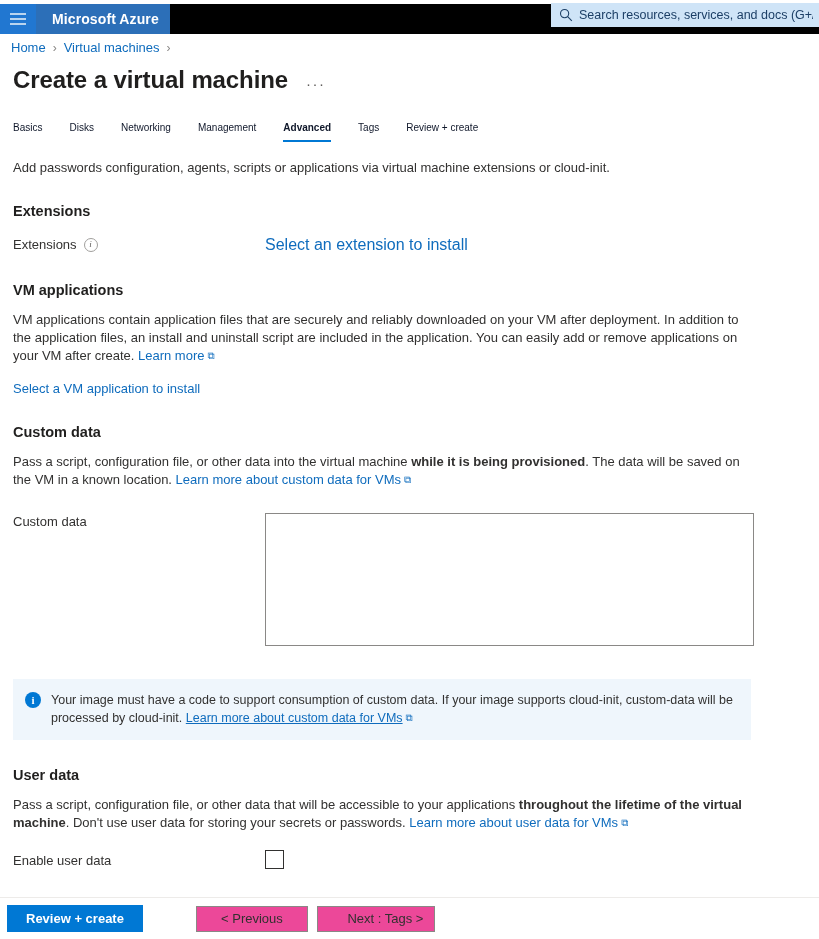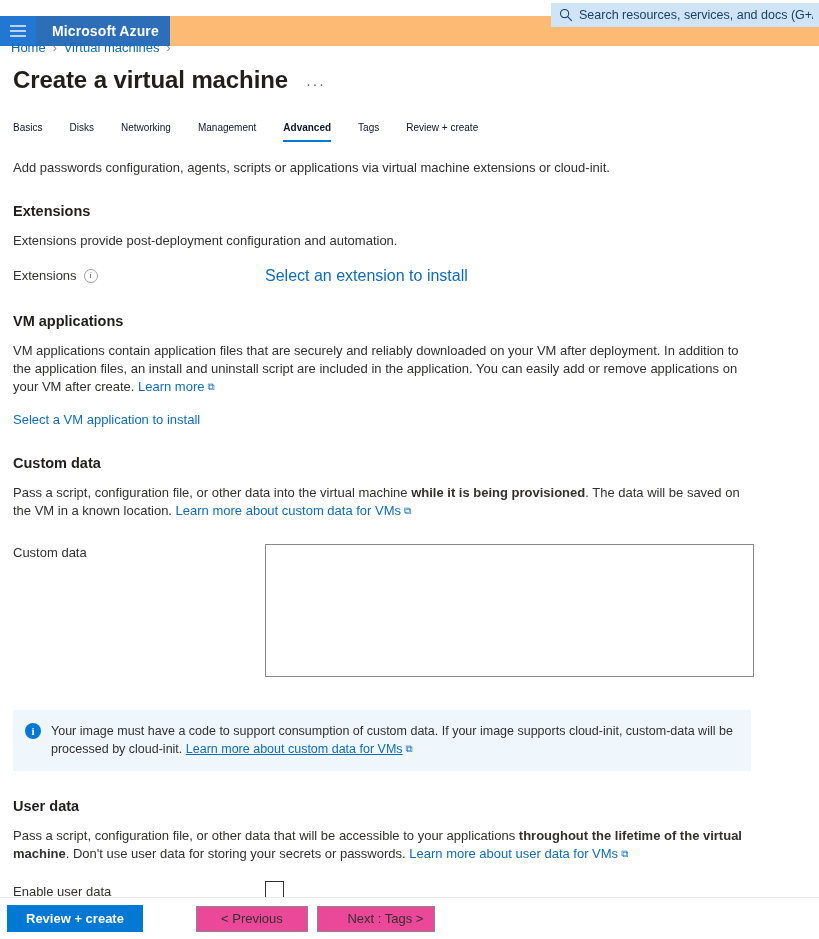--- a/index.html
+++ b/index.html
@@ -9,23 +9,23 @@
     width: 819px; height: 939px;
     overflow: hidden;
     background: #ffffff;
     font-family: "Liberation Sans", sans-serif;
     color: #323130;
   }
   body { position: relative; }
 
   
   .topbar {
-    position: absolute; top: 16px; left: 0;
+    position: absolute; top: 4px; left: 0;
     width: 819px; height: 30px;
-    background: #fdba74;
+    background: #000000;
     display: flex; align-items: stretch; justify-content: center;
   }
   .hamburger-zone {
     width: 36px; height: 30px;
     background: #2177d1;
     display: flex; align-items: center; justify-content: center;
     cursor: pointer;
   }
   .hamburger { width: 16px; height: 12px; display: flex; flex-direction: column; justify-content: space-between; }
   .hamburger i { display:block; height: 2px; background: #b9d4ef; border-radius: 0; }
@@ -253,21 +253,20 @@
   <div class="tab active">Advanced</div>
   <div class="tab">Tags</div>
   <div class="tab">Review + create</div>
 </div>
 
 <div class="content">
 
   <div class="intro">Add passwords configuration, agents, scripts or applications via virtual machine extensions or cloud-init.</div>
 
   <h3 class="section">Extensions</h3>
-  <div class="section-desc">Extensions provide post-deployment configuration and automation.</div>
 
   <div class="field-row">
     <div class="field-label">
       <span>Extensions</span>
       <span class="info-icon">i</span>
     </div>
     <span class="link">Select an extension to install</span>
   </div>
 
   <h3 class="section">VM applications</h3>

